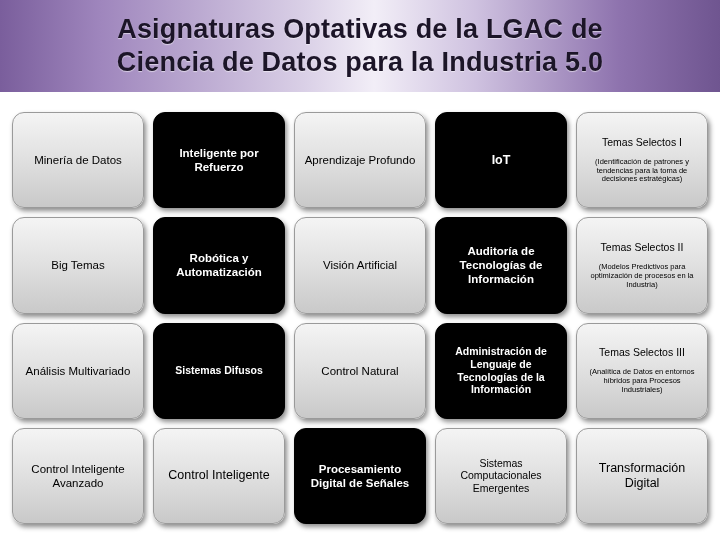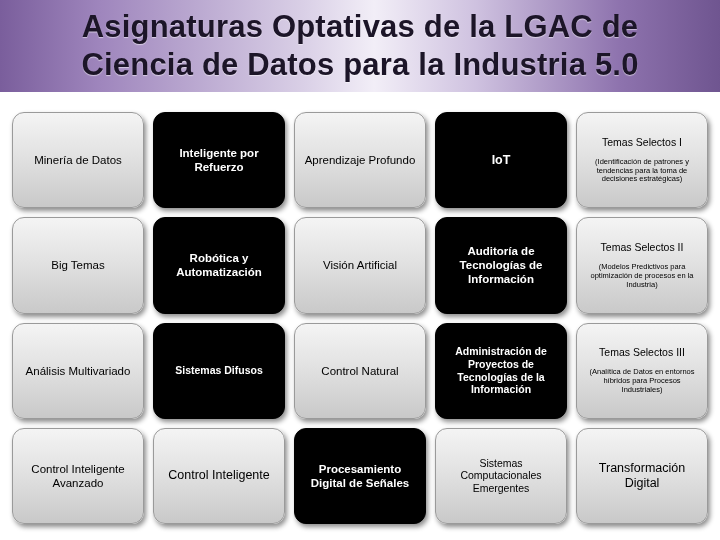--- a/index.html
+++ b/index.html
@@ -27,21 +27,21 @@
     width: 720px;
     height: 92px;
     background: linear-gradient(90deg, #7a5e9c 0%, #9f86bd 14%, #d9cfe6 42%, #f2eef7 52%, #cfc2e0 66%, #8e73ae 86%, #6f5590 100%);
     display: flex;
     align-items: center;
     justify-content: center;
   }
   #title-text {
     text-align: center;
     color: #1c1528;
-    font-size: 31px;
+    font-size: 27px;
     font-weight: bold;
     line-height: 1.22;
     letter-spacing: 0.2px;
     text-shadow: 0 1px 1px rgba(255,255,255,0.55);
     padding: 0 14px;
   }
   #title-text .line {
     display: block;
   }
   
@@ -173,21 +173,21 @@
           <span class="label fs-main-sm">Sistemas Difusos</span>
         </div>
       </div>
       <div class="cell light">
         <div>
           <span class="label fs-main">Control Natural</span>
         </div>
       </div>
       <div class="cell dark">
         <div>
-          <span class="label fs-main-sm">Administración de Proyectos de Tecnologías de la Información</span>
+          <span class="label fs-main-sm">Administración de Lenguaje de Tecnologías de la Información</span>
         </div>
       </div>
       <div class="cell light">
         <div>
           <span class="label fs-main-sm">Temas Selectos III</span>
           <span class="sub fs-sub">(Analítica de Datos en entornos híbridos para Procesos Industriales)</span>
         </div>
       </div>
       <div class="cell light">
         <div>

